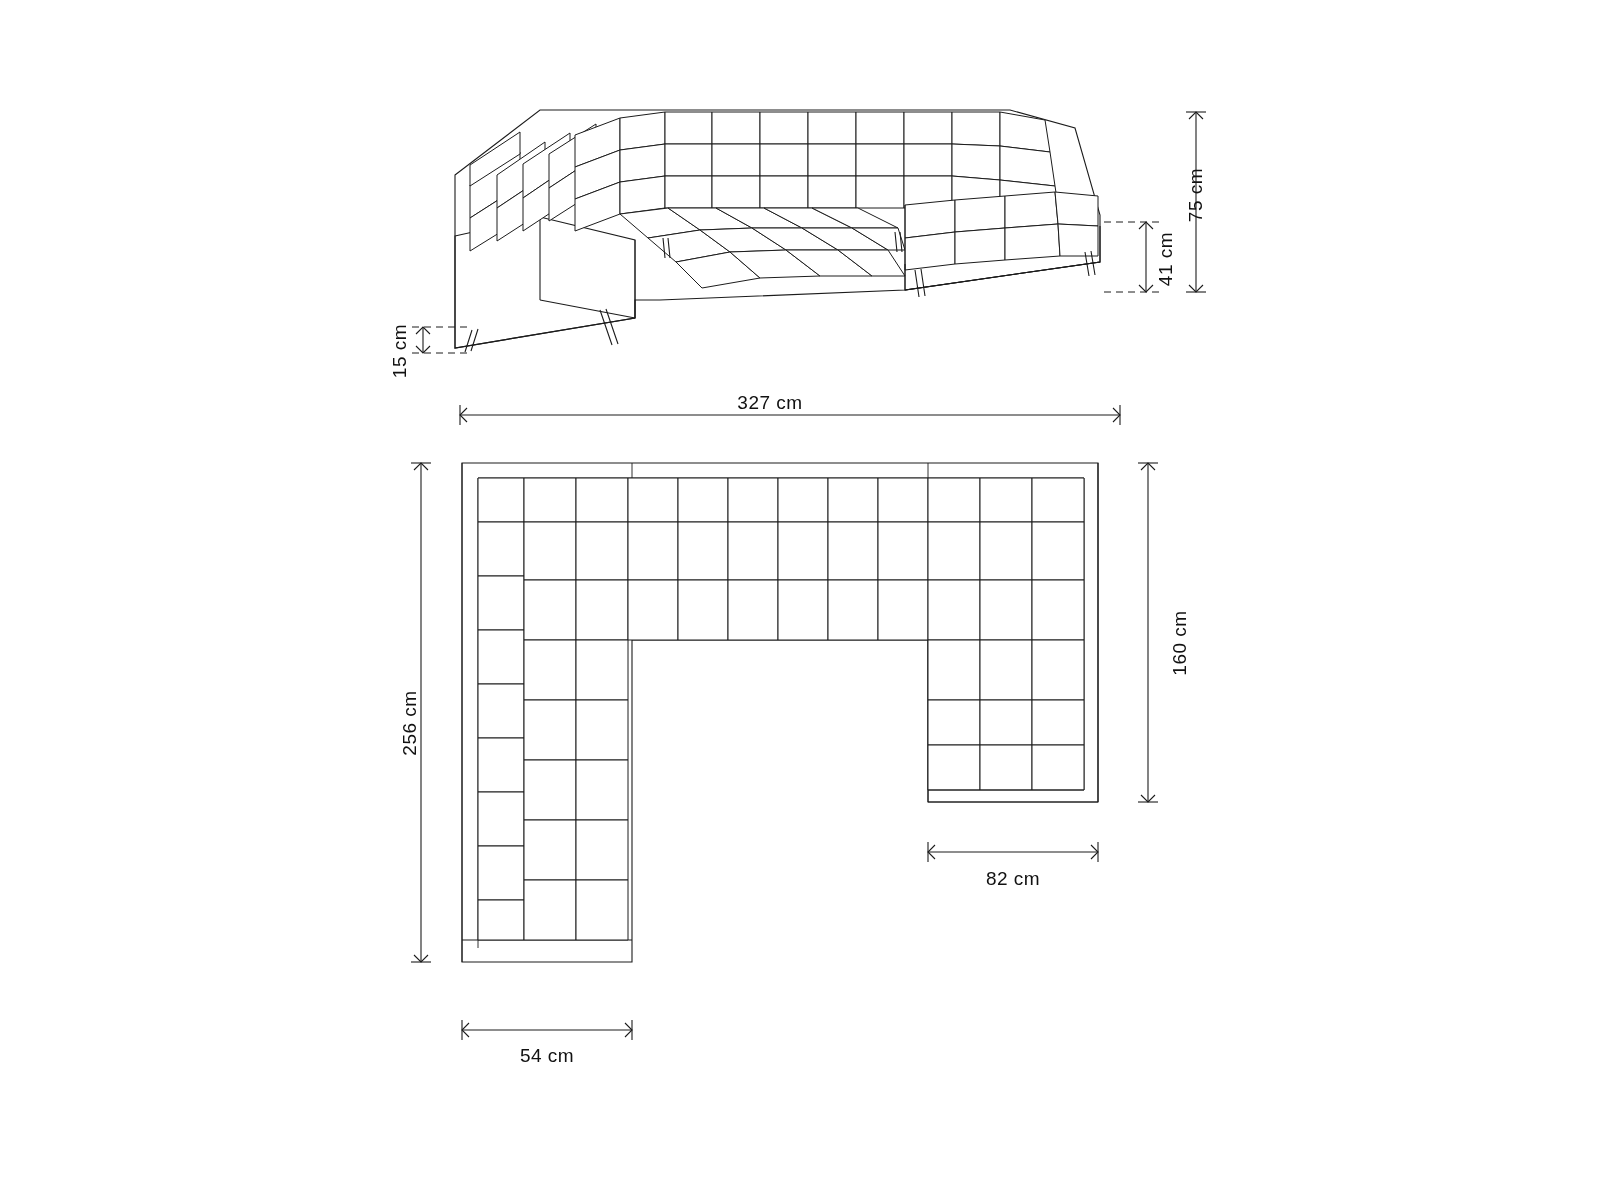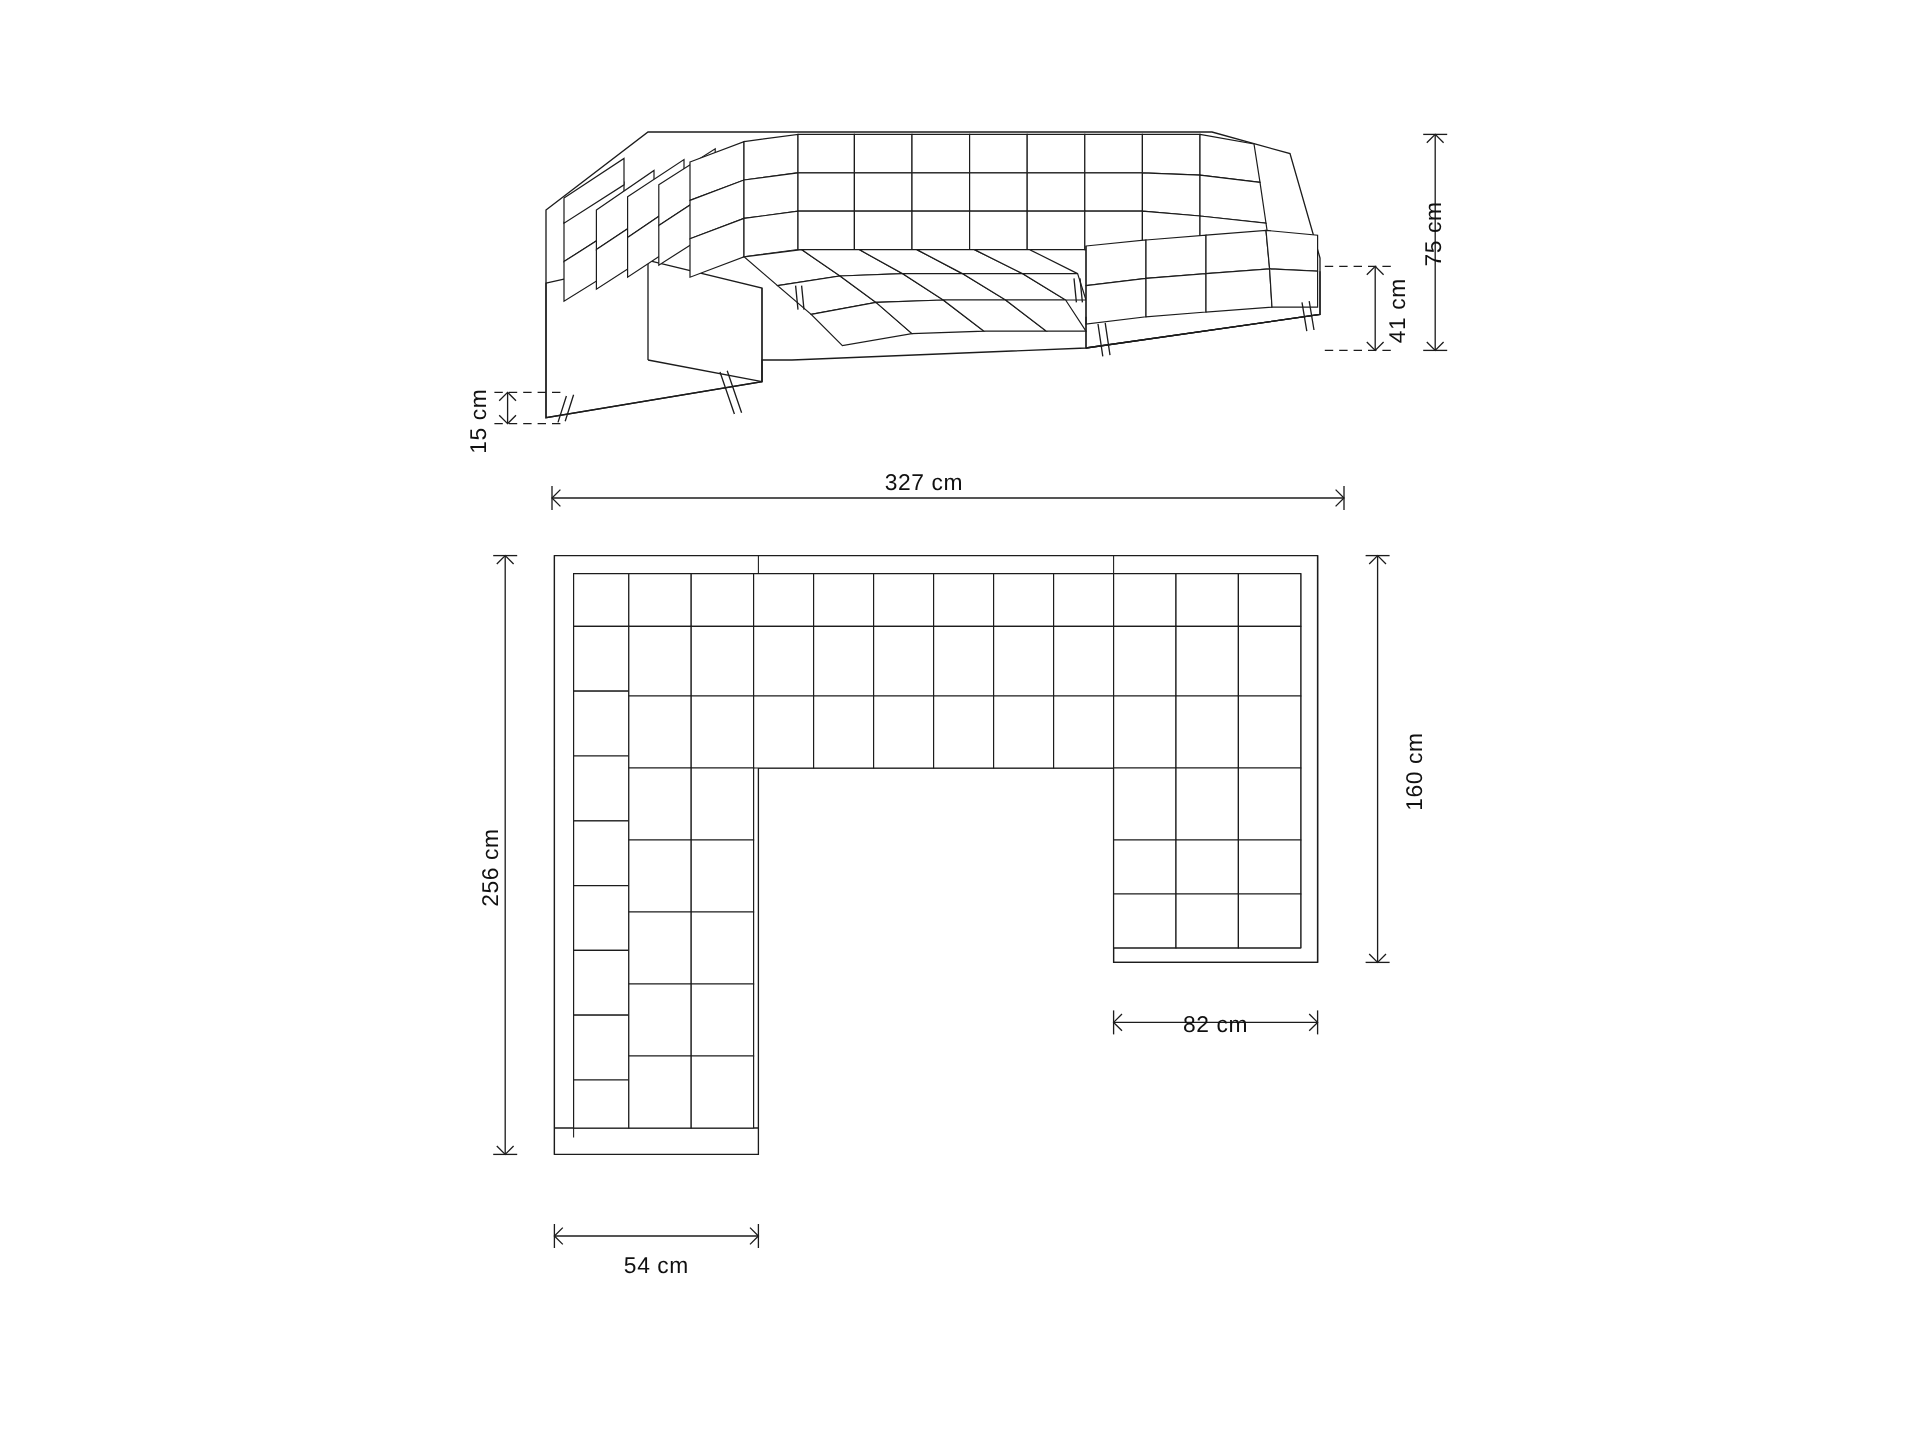--- a/index.html
+++ b/index.html
@@ -317,17 +317,17 @@
   <div class="dim-label rot" style="left:1166px; top:248px; width:90px; margin-left:-45px; text-align:center;">41 cm</div>
 
   <div class="dim-label rot" style="left:400px; top:340px; width:90px; margin-left:-45px; text-align:center;">15 cm</div>
 
   <div class="dim-label" style="left:770px; top:392px; transform:translateX(-50%);">327 cm</div>
 
   <div class="dim-label rot" style="left:410px; top:712px; width:110px; margin-left:-55px; text-align:center;">256 cm</div>
 
   <div class="dim-label rot" style="left:1180px; top:632px; width:110px; margin-left:-55px; text-align:center;">160 cm</div>
 
-  <div class="dim-label" style="left:1013px; top:844px; transform:translateX(-50%);">82 cm</div>
+  <div class="dim-label" style="left:1013px; top:868px; transform:translateX(-50%);">82 cm</div>
 
   <div class="dim-label" style="left:547px; top:1045px; transform:translateX(-50%);">54 cm</div>
 
 </div>
 
 </body></html>

